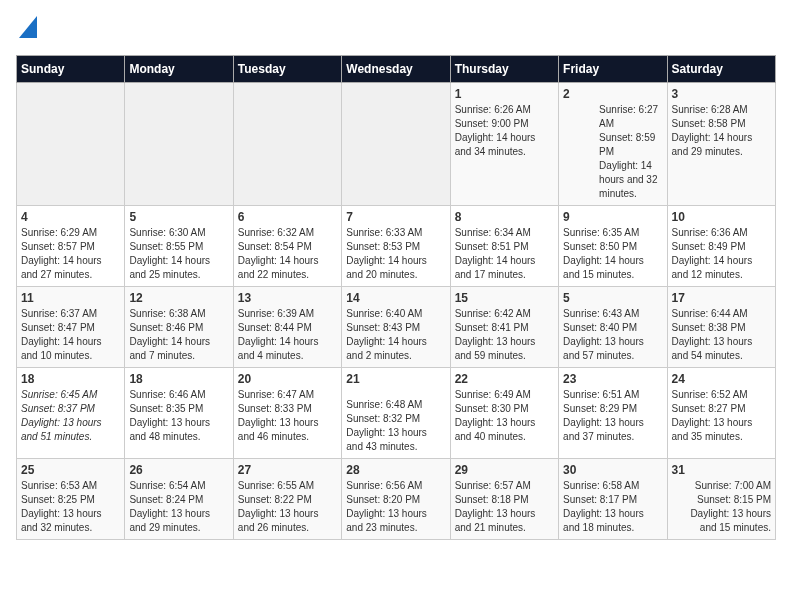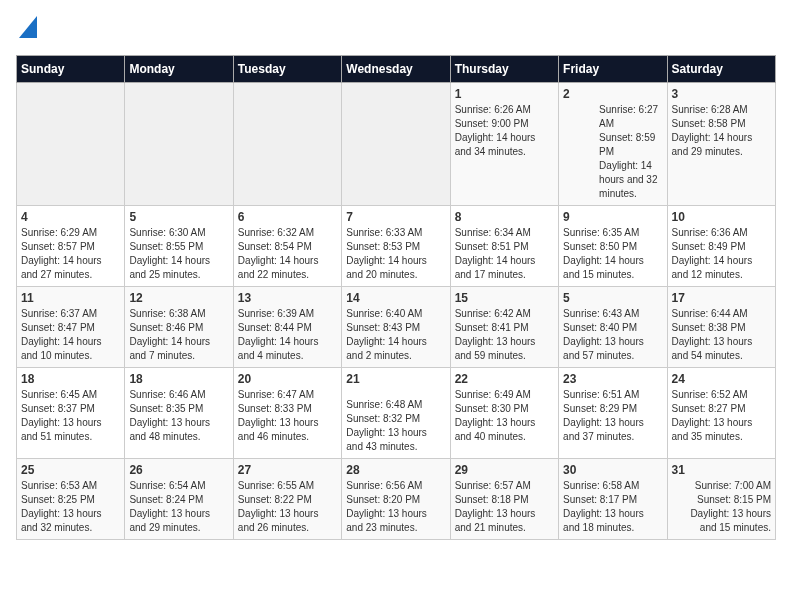--- a/index.html
+++ b/index.html
@@ -226,21 +226,21 @@
         <td>
           <span class="day-number">17</span>
           <div class="day-info" style="white-space: pre-line;">Sunrise: 6:44 AM
 Sunset: 8:38 PM
 Daylight: 13 hours and 54 minutes.</div>
         </td>
       </tr>
       <tr>
         <td>
           <span class="day-number">18</span>
-          <div class="day-info" style="white-space: pre-line;">Sunrise: 6:45 AM
+          <div class="day-info" style="white-space: pre-line; font-style: italic;">Sunrise: 6:45 AM
 Sunset: 8:37 PM
 Daylight: 13 hours and 51 minutes.</div>
         </td>
         <td>
           <span class="day-number">18</span>
           <div class="day-info" style="white-space: pre-line;">Sunrise: 6:46 AM
 Sunset: 8:35 PM
 Daylight: 13 hours and 48 minutes.</div>
         </td>
         <td>

